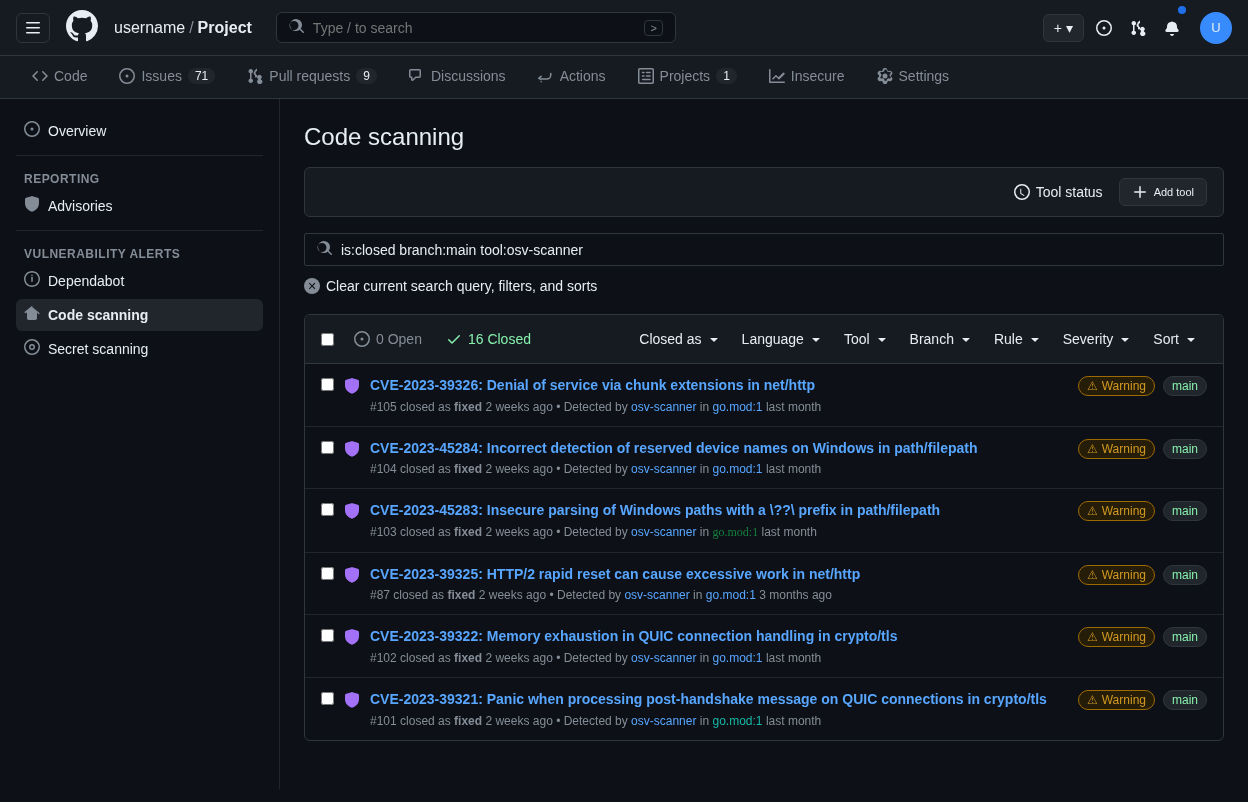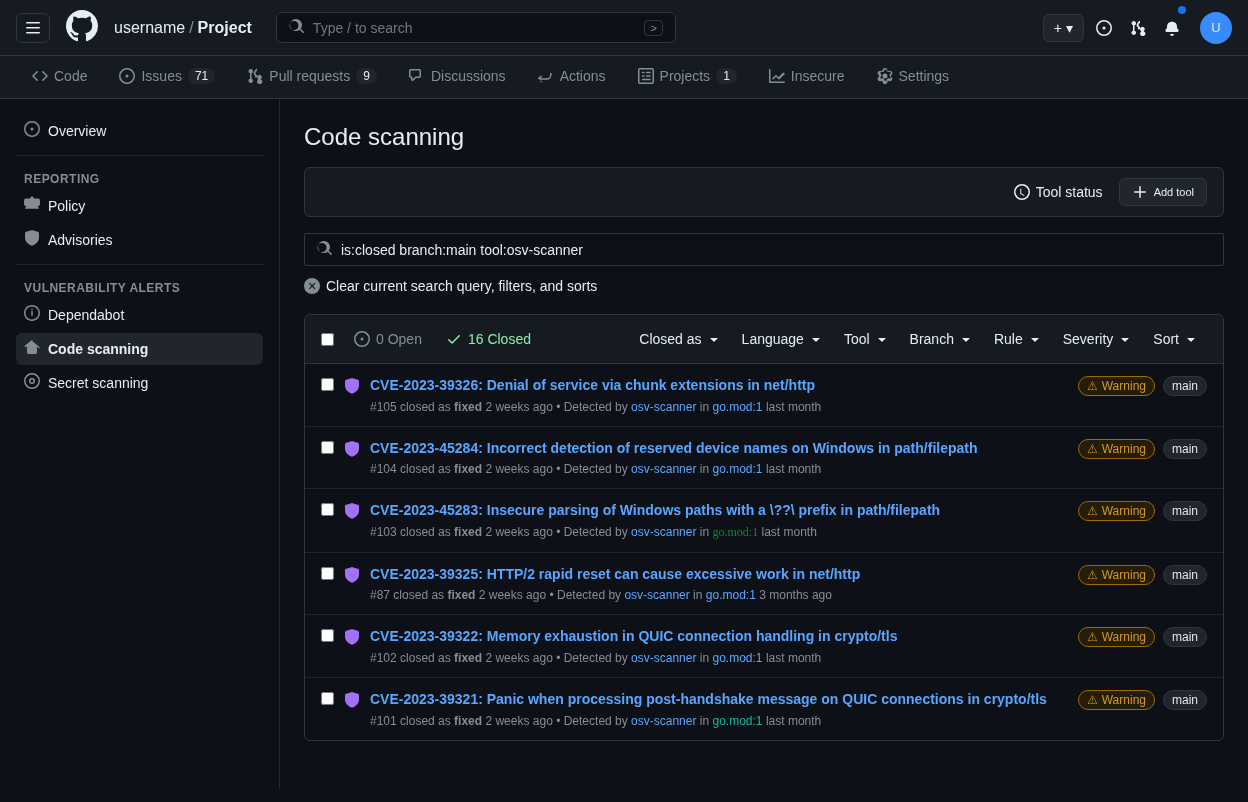--- a/index.html
+++ b/index.html
@@ -388,21 +388,21 @@
       font-size: 12px;
       color: #d29922;
       white-space: nowrap;
     }
     .branch-badge {
       background: #21262d;
       border: 1px solid #30363d;
       border-radius: 20px;
       padding: 2px 8px;
       font-size: 12px;
-      color: #e5e5e5;
+      color: #86efac;
       white-space: nowrap;
     }
     .select-all-checkbox { flex-shrink: 0; }
     a { text-decoration: none; }
   </style>
 </head>
 <body>
 
 <nav class="top-nav">
   <button class="hamburger-btn">
@@ -519,28 +519,20 @@
       <span class="sidebar-item-icon">
         <svg width="16" height="16" viewBox="0 0 16 16" fill="currentColor">
             <path d="M8 9.5a1.5 1.5 0 100-3 1.5 1.5 0 000 3z"></path>
             <path d="M8 0a8 8 0 100 16A8 8 0 008 0zM1.5 8a6.5 6.5 0 1113 0 6.5 6.5 0 01-13 0z"></path>
           </svg>
       </span>
       <span>Overview</span>
     </a>
     <div class="sidebar-divider"></div>
     <div class="sidebar-section-label">Reporting</div>
-    <a class="sidebar-item" href="#">
-      <span class="sidebar-item-icon">
-        <svg width="16" height="16" viewBox="0 0 16 16" fill="currentColor">
-            <path d="M8.75.75a.75.75 0 00-1.5 0v.22L5.764 2.456a.25.25 0 01-.177.073H1.75A1.75 1.75 0 000 4.28v3.956c0 .966.784 1.75 1.75 1.75h.514c-.429.61-.793 1.256-1.074 1.934-.188.459.178.85.6.85l12.4.003c.42 0 .786-.392.598-.85a14.225 14.225 0 00-1.064-1.937h.526A1.75 1.75 0 0016 8.236V4.28a1.75 1.75 0 00-1.75-1.75h-3.837a.25.25 0 01-.177-.073L8.75.97V.75z"></path>
-          </svg>
-      </span>
-      <span>Policy</span>
-    </a>
     <a class="sidebar-item" href="#">
       <span class="sidebar-item-icon">
         <svg width="16" height="16" viewBox="0 0 16 16" fill="currentColor">
             <path d="M7.467.133a1.748 1.748 0 011.066 0l5.25 1.68A1.75 1.75 0 0115 3.48V7c0 1.566-.32 3.182-1.303 4.682-.983 1.498-2.585 2.813-5.032 3.855a1.697 1.697 0 01-1.33 0c-2.447-1.042-4.049-2.357-5.032-3.855C1.32 10.182 1 8.566 1 7V3.48a1.75 1.75 0 011.217-1.667l5.25-1.68z"></path>
           </svg>
       </span>
       <span>Advisories</span>
     </a>
     <div class="sidebar-divider"></div>
     <div class="sidebar-section-label">Vulnerability alerts</div>

